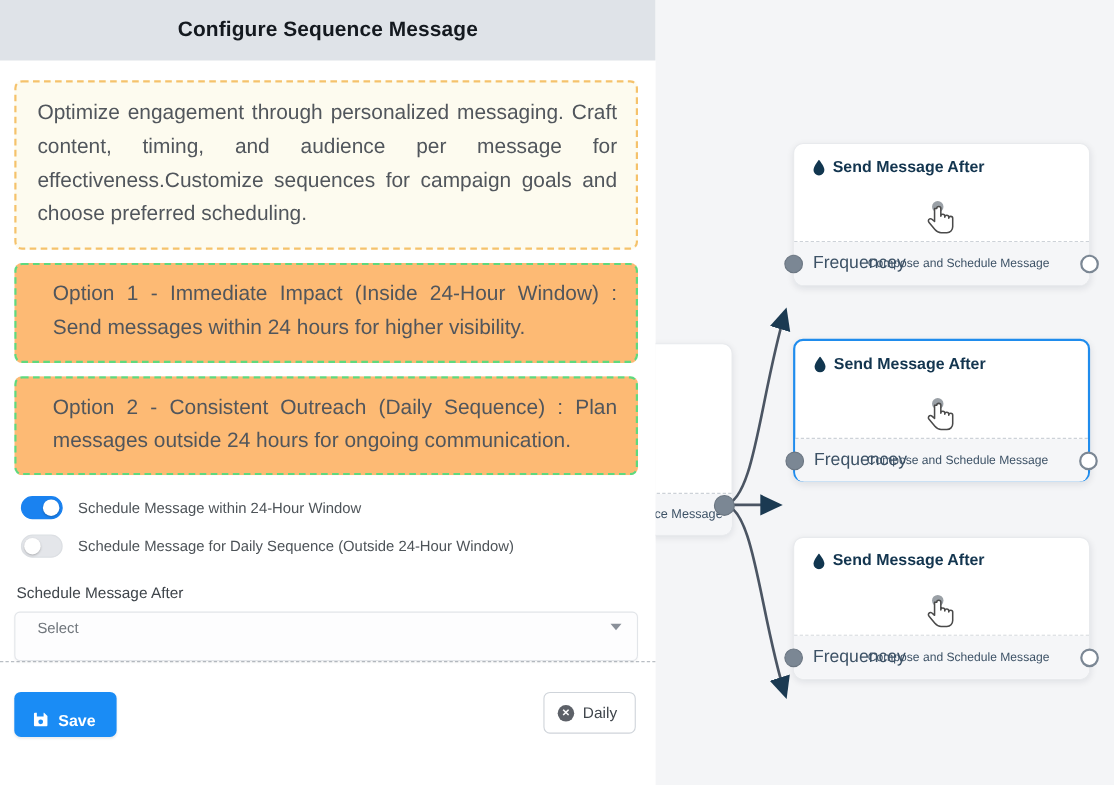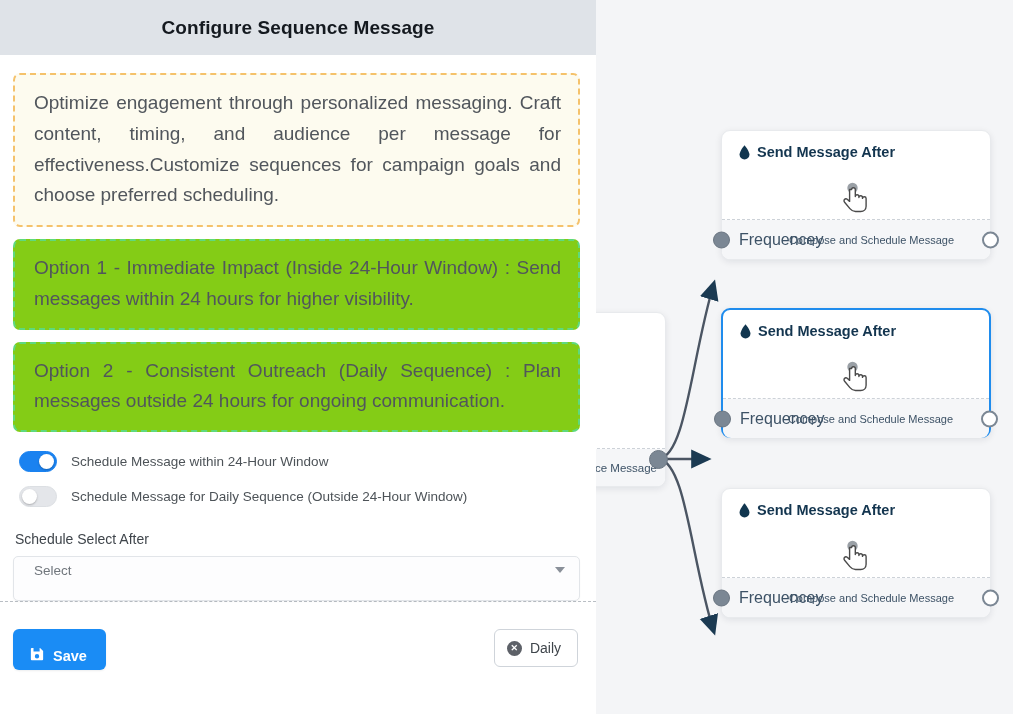--- a/index.html
+++ b/index.html
@@ -39,22 +39,22 @@
     border-radius: 7px;
     padding: 13px 17px 14px 19px;
     margin-bottom: 12px;
   }
   .note p {
     font-size: 19px; line-height: 1.62; color: #51565c;
     text-align: justify;
   }
   .note.green {
     border-color: #5fd97e;
-    background: #84cc16;
-    padding: 12px 17px 13px 19px;
+    background: #fdba74;
+    padding: 12px 17px 13px 33px;
     margin-bottom: 12px;
   }
 
   .toggle-row {
     display: flex; align-items: center;
     margin-top: 2px; height: 34px;
   }
   .toggle-row + .toggle-row { margin-top: 1px; }
   .switch {
     width: 38px; height: 21px; border-radius: 11px;
@@ -246,21 +246,21 @@
         <div class="toggle-label">Schedule Message within 24-Hour Window</div>
       </div>
 
       <div class="toggle-row">
         <div class="switch">
           <div class="knob"></div>
         </div>
         <div class="toggle-label">Schedule Message for Daily Sequence (Outside 24-Hour Window)</div>
       </div>
 
-      <div class="field-label">Schedule Select After</div>
+      <div class="field-label">Schedule Message After</div>
       <div class="select-box">
         <div class="select-value">Select</div>
         <div class="caret"></div>
       </div>
 
     </div>
 
     <div class="modal-footer">
       <button class="btn-save">
         <span>

